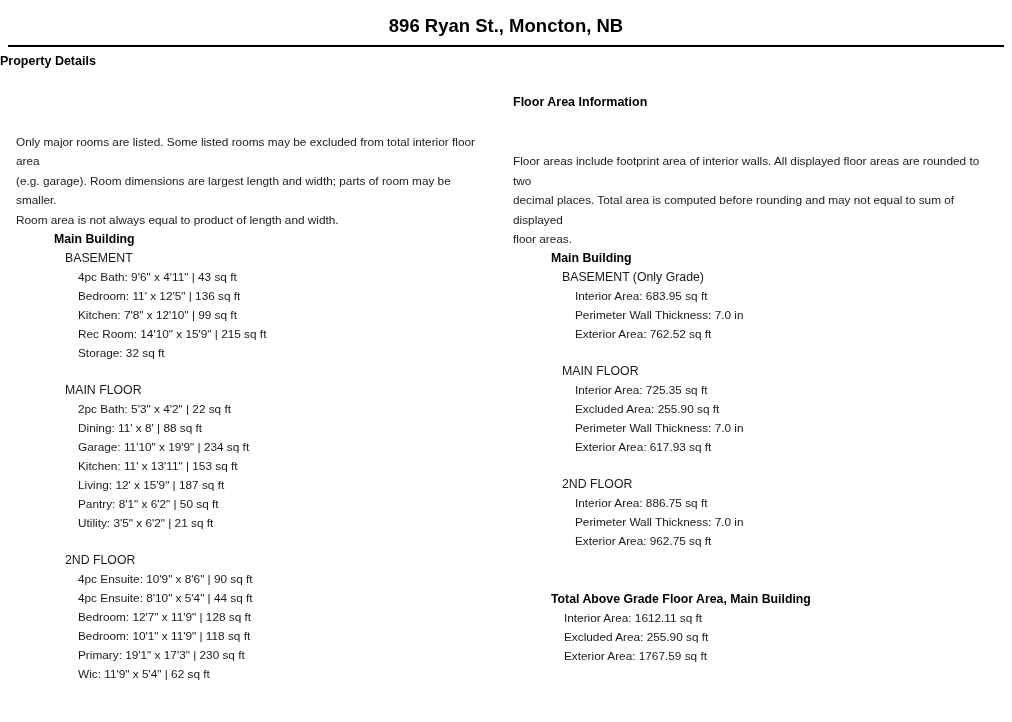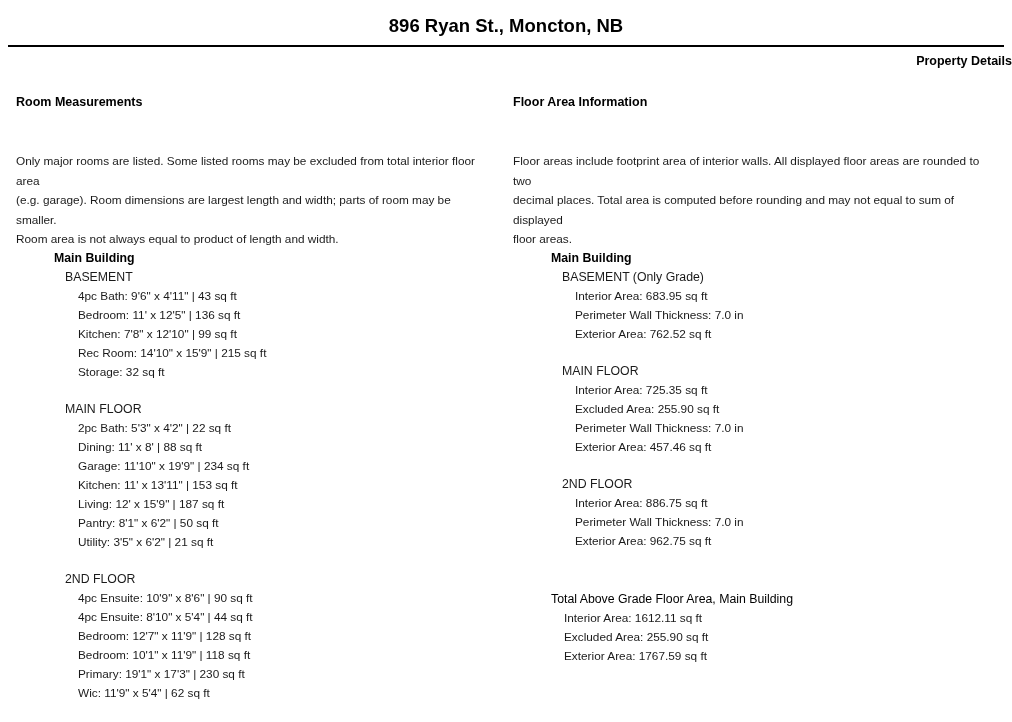--- a/index.html
+++ b/index.html
@@ -22,21 +22,21 @@
     font-size: 18.5px;
     line-height: 24px;
     color: #000;
   }
   .header-rule {
     border: none;
     border-top: 2.5px solid #000;
     margin: 7px 8px 0 8px;
   }
   .page-subtitle {
-    text-align: right;
+    text-align: left;
     font-weight: bold;
     font-size: 12.5px;
     line-height: 16px;
     margin-top: 6px;
     color: #000;
   }
   .content {
     display: flex;
     margin-top: 24px;
   }
@@ -72,40 +72,39 @@
   }
   .detail-line {
     margin-left: 13px;
     line-height: 19px;
   }
   .total-block {
     margin-top: 39px;
     margin-left: 38px;
   }
   .total-heading {
-    font-weight: normal;
+    font-weight: bold;
     font-size: 12.3px;
     line-height: 19px;
     color: #000;
   }
   .total-block .detail-line { margin-left: 13px; }
 </style>
 </head>
 <body>
 
 <div class="page-header">
   <div class="page-title">896 Ryan St., Moncton, NB</div>
   <hr class="header-rule">
   <div class="page-subtitle">Property Details</div>
 </div>
 
 <div class="content">
 
   <div class="col col-left">
-    <div class="col-heading">Room Measurements</div>
     <div class="intro">
       <span class="intro-line">Only major rooms are listed. Some listed rooms may be excluded from total interior floor area</span>
       <span class="intro-line">(e.g. garage). Room dimensions are largest length and width; parts of room may be smaller.</span>
       <span class="intro-line">Room area is not always equal to product of length and width.</span>
     </div>
 
     <div class="building">
       <div class="building-name">Main Building</div>
 
       <div class="floor">
@@ -156,21 +155,21 @@
         <div class="detail-line">Interior Area: 683.95 sq ft</div>
         <div class="detail-line">Perimeter Wall Thickness: 7.0 in</div>
         <div class="detail-line">Exterior Area: 762.52 sq ft</div>
       </div>
 
       <div class="floor">
         <div class="floor-name">MAIN FLOOR</div>
         <div class="detail-line">Interior Area: 725.35 sq ft</div>
         <div class="detail-line">Excluded Area: 255.90 sq ft</div>
         <div class="detail-line">Perimeter Wall Thickness: 7.0 in</div>
-        <div class="detail-line">Exterior Area: 457.46 sq ft</div>
+        <div class="detail-line">Exterior Area: 617.93 sq ft</div>
       </div>
 
       <div class="floor">
         <div class="floor-name">2ND FLOOR</div>
         <div class="detail-line">Interior Area: 886.75 sq ft</div>
         <div class="detail-line">Perimeter Wall Thickness: 7.0 in</div>
         <div class="detail-line">Exterior Area: 962.75 sq ft</div>
       </div>
     </div>
 

